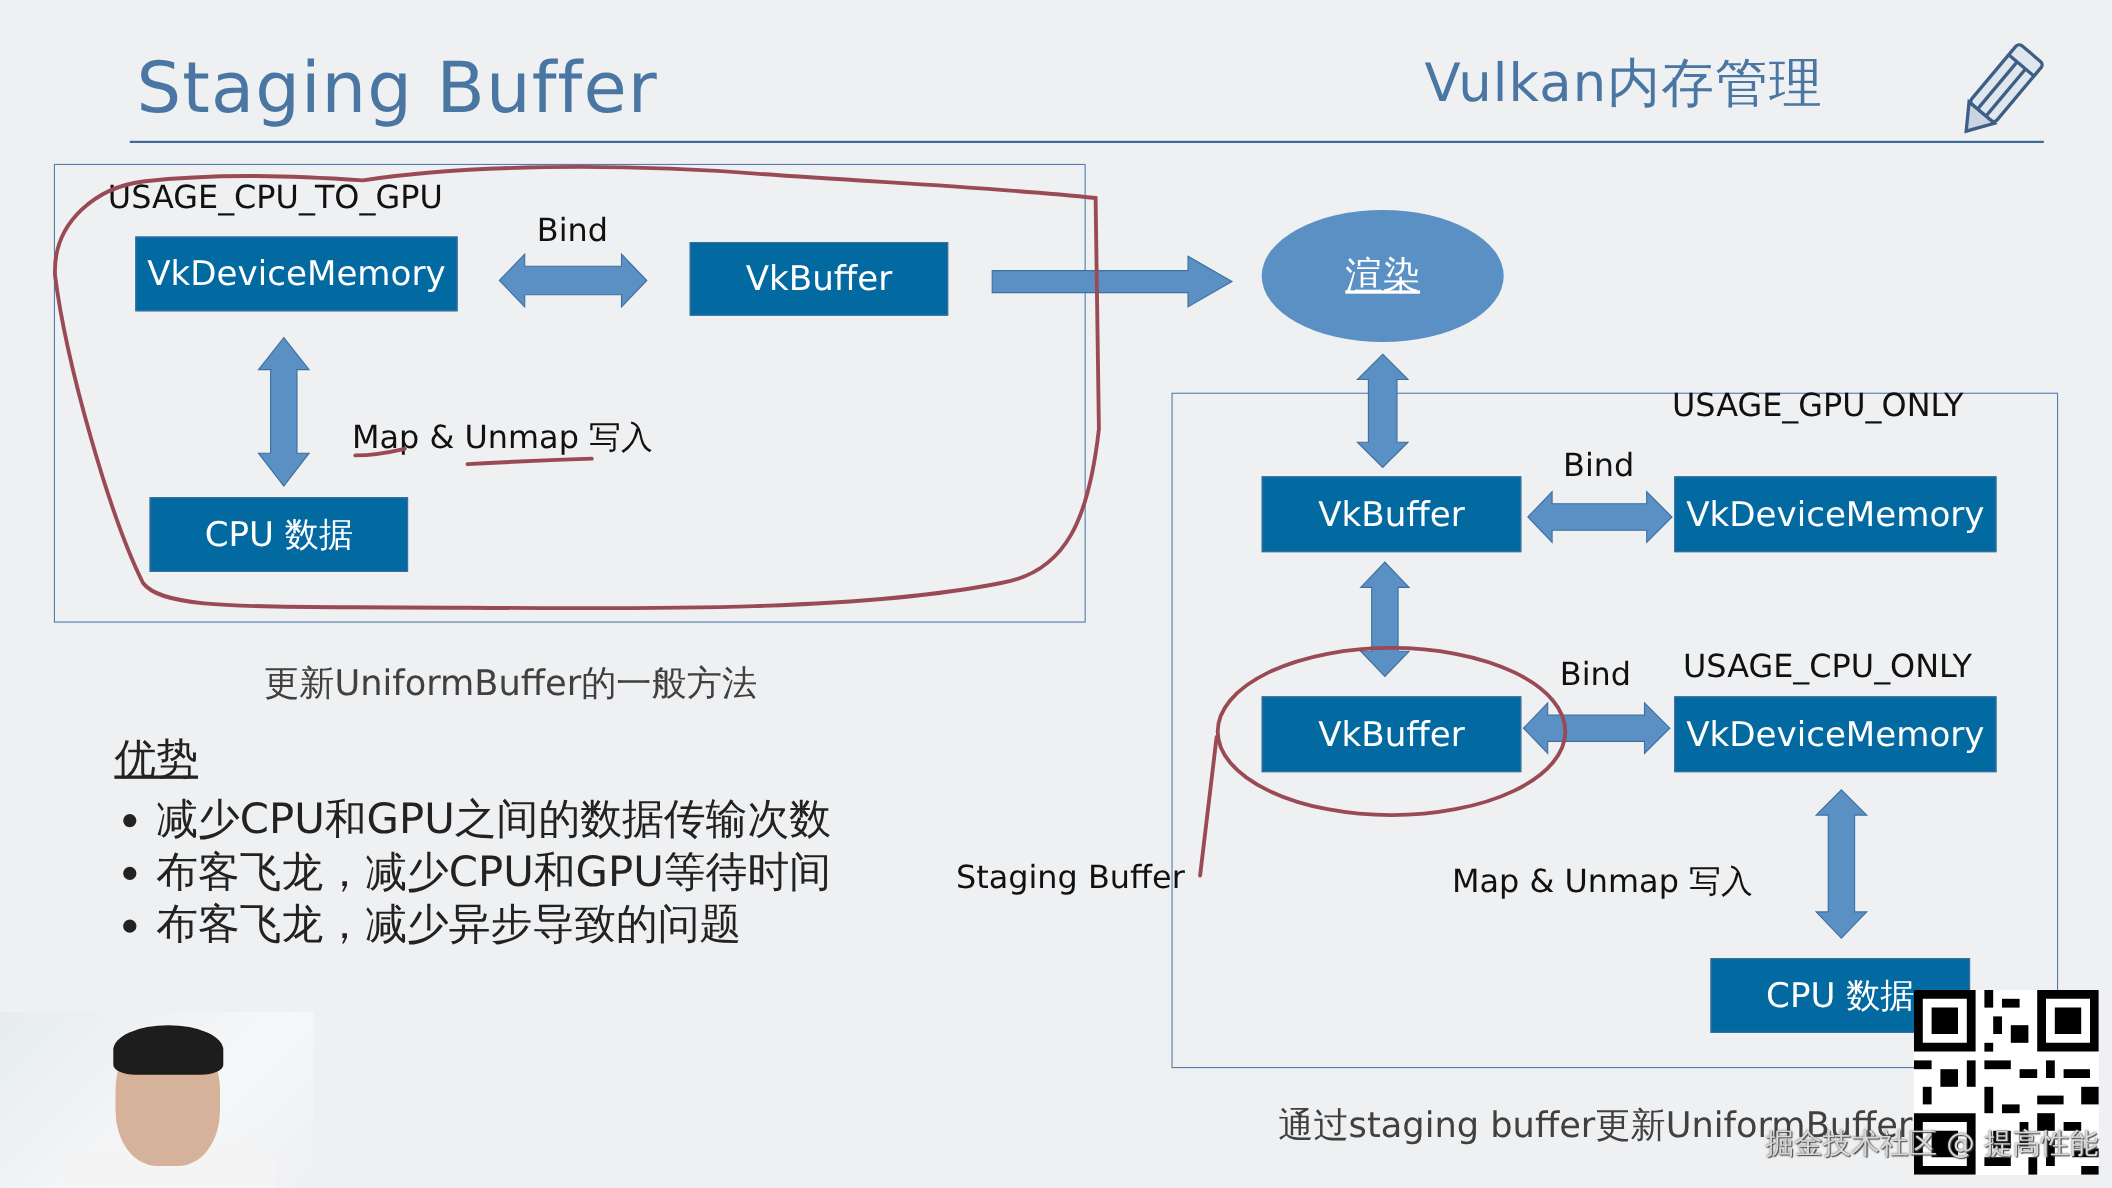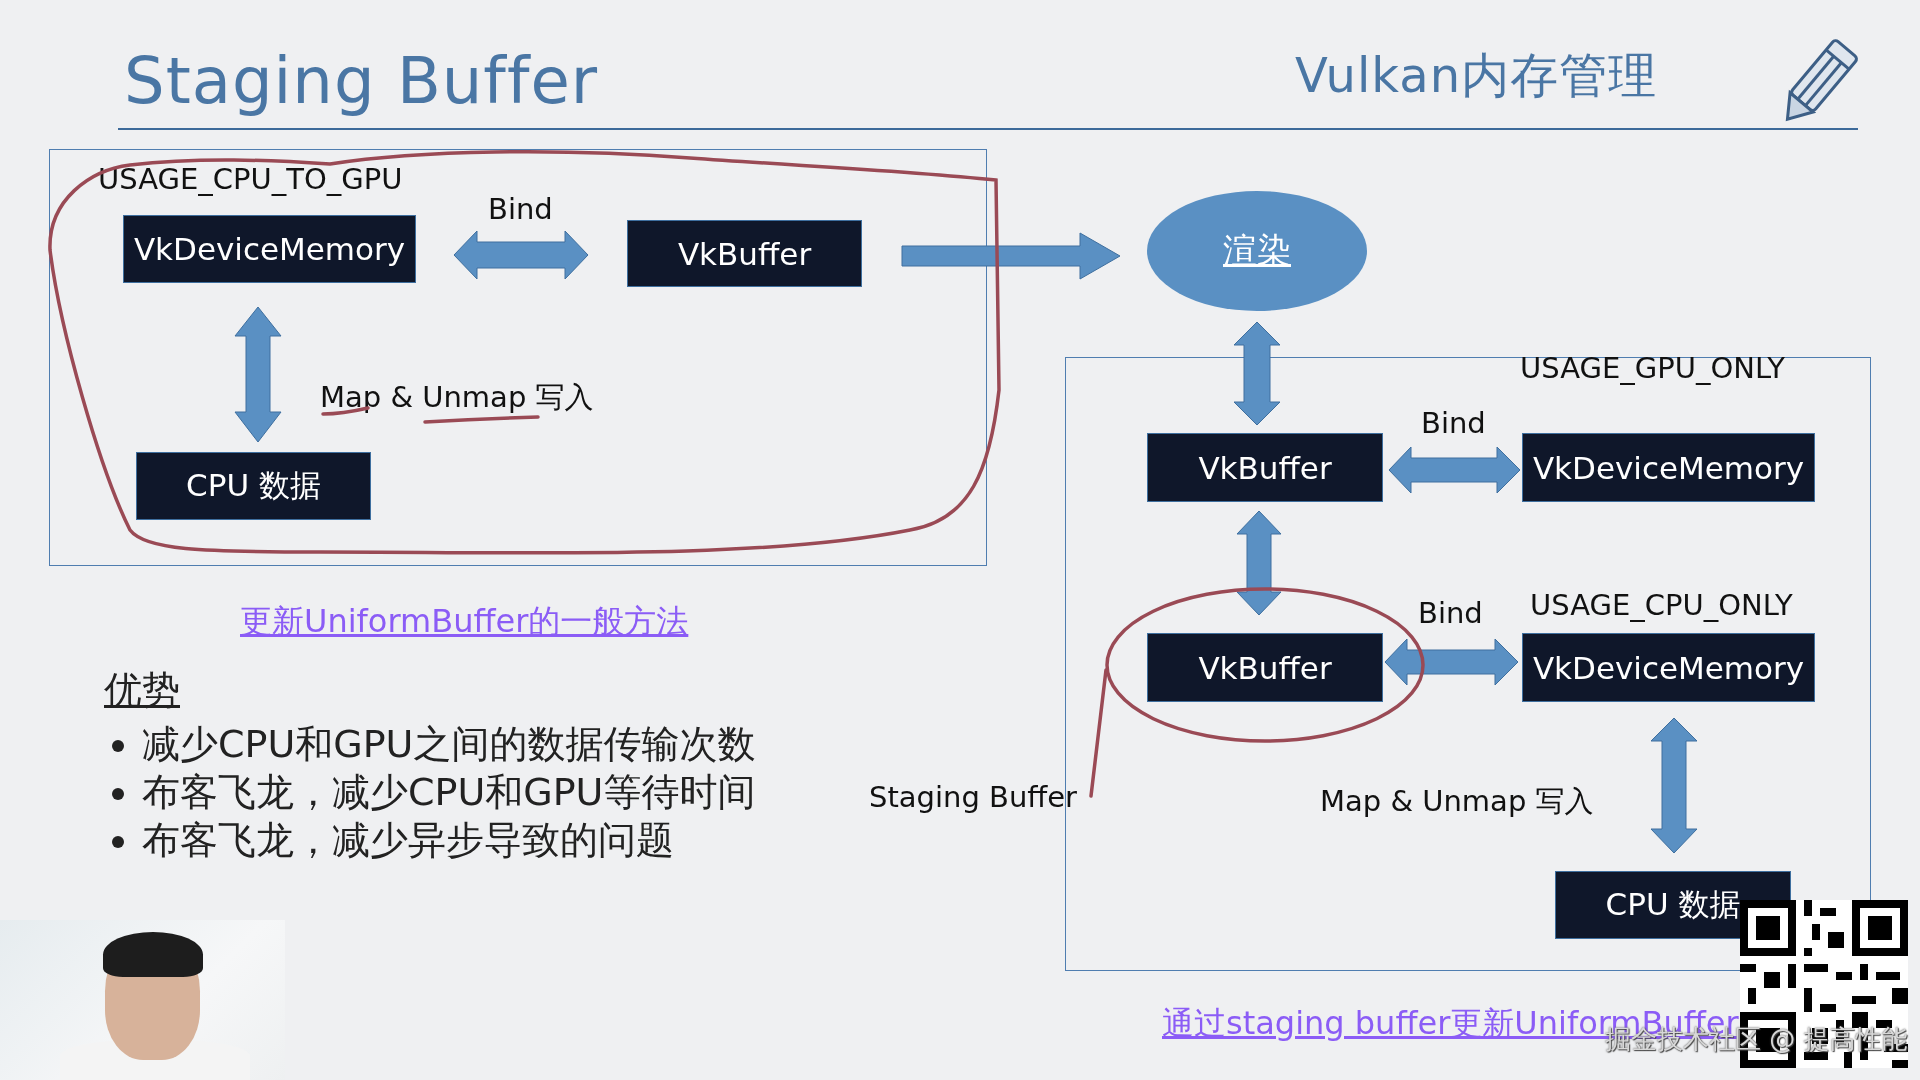--- a/index.html
+++ b/index.html
@@ -1,24 +1,24 @@
 <!DOCTYPE html>
 <html><head>
 <meta charset="utf-8">
 <style>
   html,body{margin:0;padding:0;}
   body{width:1920px;height:1080px;background:#eff0f2;position:relative;overflow:hidden;font-family:"DejaVu Sans","Liberation Sans",sans-serif;color:#111;}
   .abs{position:absolute;}
   .title{color:#4a76a4;font-size:64px;letter-spacing:1px;}
   .rule{position:absolute;left:118px;top:128px;width:1740px;height:2px;background:#3d6a9a;}
   .frame{position:absolute;border:1.5px solid #4f7db0;}
-  .box{position:absolute;background:#0f172a;color:#fff;font-size:31px;display:flex;align-items:center;justify-content:center;border:1px solid #3e6f9f;box-sizing:border-box;}
+  .box{position:absolute;background:#0369a1;color:#fff;font-size:31px;display:flex;align-items:center;justify-content:center;border:1px solid #3e6f9f;box-sizing:border-box;}
   .ellipse{position:absolute;background:#5a90c3;border-radius:50%;color:#fff;font-size:34px;display:flex;align-items:center;justify-content:center;text-decoration:underline;}
   .lbl{position:absolute;font-size:29px;color:#111;white-space:nowrap;}
-  .caption{position:absolute;font-size:32px;color:#8b5cf6;white-space:nowrap;text-decoration:underline;}
+  .caption{position:absolute;font-size:32px;color:#404040;white-space:nowrap;}
   .bullets{position:absolute;left:104px;top:665px;font-size:38px;color:#222;}
   .bullets .hd{margin-bottom:4px;text-decoration:underline;}
   .bullets ul{margin:0;padding-left:38px;}
   .bullets li{margin:0;line-height:48px;}
   svg.overlay{position:absolute;left:0;top:0;}
   .qr{position:absolute;left:1740px;top:900px;width:168px;height:168px;background:#fff;}
   .watermark{position:absolute;left:1605px;top:1022px;font-size:26px;color:#d8d8d8;text-shadow:0 0 2px #555,1px 1px 1px #444;white-space:nowrap;}
   .webcam{position:absolute;left:0;top:920px;width:285px;height:160px;background:linear-gradient(135deg,#e6ecef,#f6f7f8 60%,#eef0f1);}
   .face{position:absolute;left:105px;top:935px;width:95px;height:125px;border-radius:45% 45% 40% 40%;background:#d7b29a;}
   .hair{position:absolute;left:103px;top:932px;width:100px;height:45px;border-radius:50% 50% 20% 20%;background:#1d1d1d;}

